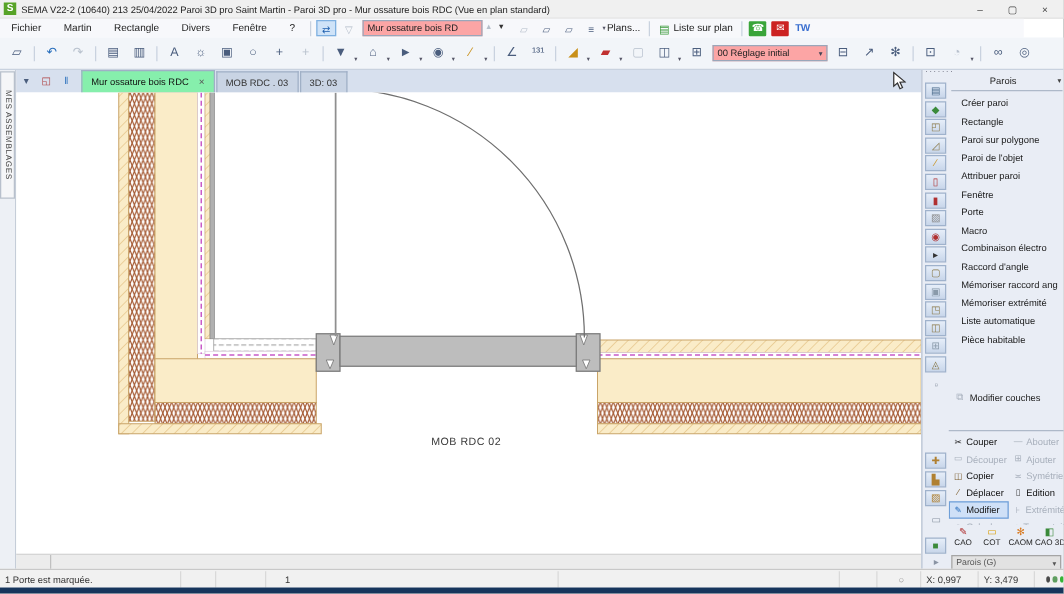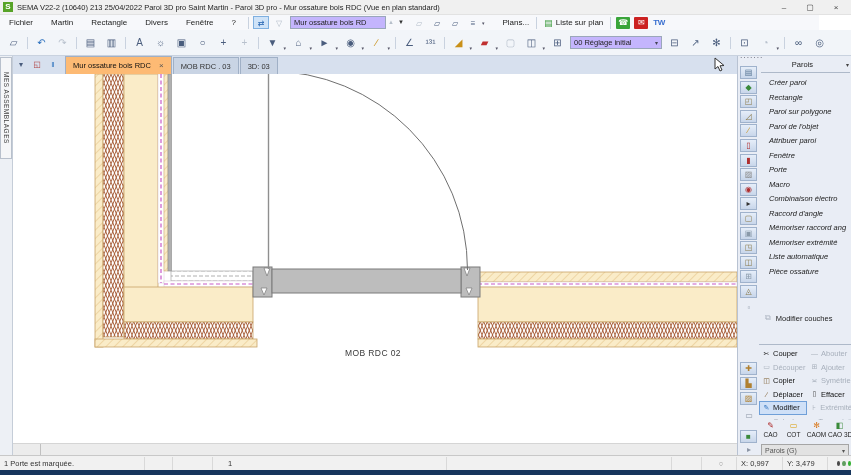--- a/index.html
+++ b/index.html
@@ -16,26 +16,26 @@
   .winbtn{width:26px;height:15px;font-size:8px;color:#444;text-align:center;line-height:15px;}
   
   .menurow{position:absolute;left:0;top:15px;width:819px;height:15px;background:#f7f8fb;
            display:flex;align-items:center;font-size:8px;color:#222;}
   .menuitem{padding:0 9px;height:15px;line-height:15px;}
   .vsep{width:1px;height:12px;background:#c9d2df;margin:0 3px;}
   .qicon{width:16px;height:13px;margin:0 1px;font-size:8px;color:#4a5d7d;text-align:center;
          line-height:13px;border:1px solid transparent;}
   .qicon.toggled{background:#cfe3f8;border-color:#7fb0e0;color:#1d5fae;}
   .qicon.dis{color:#b3bcc9;}
-  .combo{height:13px;background:#c4b5fd;border:1px solid #9aa7ba;font-size:7.5px;color:#222;
+  .combo{height:13px;background:#fca5a5;border:1px solid #9aa7ba;font-size:7.5px;color:#222;
          display:flex;align-items:center;padding:0 3px;white-space:nowrap;overflow:hidden;}
   .combo .arrow{margin-left:auto;font-size:6px;color:#445;}
   .spin{width:10px;height:13px;font-size:6px;text-align:center;line-height:13px;color:#333;}
   .spin.dis{color:#b6bfca;}
-  .plans-label{font-size:8px;color:#222;margin:0 4px 0 18px;}
+  .plans-label{font-size:8px;color:#222;margin:0 4px 0 1px;}
   .liste-btn{display:flex;align-items:center;height:14px;padding:0 4px;font-size:8px;color:#222;}
   .liste-btn .ic{color:#3f9b3f;margin-right:3px;font-size:9px;}
   .sqicon{width:14px;height:12px;margin:0 2px;font-size:8px;color:#fff;text-align:center;
           line-height:12px;border-radius:1px;}
   .tw{font-size:8px;font-weight:bold;color:#3a6fd0;letter-spacing:-0.5px;margin:14px 3px;}
   
   .toolrow{position:absolute;left:0;top:30px;width:851px;height:26px;background:#f2f5f9;
            border-bottom:1px solid #c9d2df;display:flex;align-items:center;padding-left:3px;}
   .ticon{width:19px;height:19px;font-size:10px;color:#4a5d7d;text-align:center;line-height:19px;
          position:relative;margin:0 1px;white-space:nowrap;}
@@ -43,21 +43,21 @@
   .ticon .dd{position:absolute;right:-4px;top:6px;font-size:5px;color:#556;}
   .ticon.hasdd{margin-right:6px;}
   
   .tabrow{position:absolute;left:13px;top:56px;width:724px;height:18px;background:#d7e0ee;
           display:flex;align-items:flex-end;}
   .tbtn{width:14px;height:14px;margin:0 1px 2px 1px;font-size:8px;text-align:center;
         line-height:14px;color:#4a5d7d;}
   .tab{height:17px;display:flex;align-items:center;padding:0 7px;font-size:7.5px;color:#333;
        background:#c9d4e4;border:1px solid #a0b0c6;border-bottom:none;margin-right:1px;
        white-space:nowrap;}
-  .tab.active{background:#fdba74;color:#111;height:18px;}
+  .tab.active{background:#86efac;color:#111;height:18px;}
   .tab .close{margin-left:8px;font-size:8px;color:#555;}
   
   .leftstrip{position:absolute;left:0;top:56px;width:13px;height:399px;background:#edf0f5;
              border-right:1px solid #c5cdd8;}
   .vtab{position:absolute;left:0;top:1px;width:12px;height:102px;background:#f5f6f8;
         border:1px solid #b8c0cc;display:flex;align-items:center;justify-content:center;}
   .vtab span{writing-mode:vertical-rl;font-size:6.5px;color:#444;letter-spacing:0.5px;}
   
   .canvas{position:absolute;left:13px;top:74px;width:724px;height:369px;background:#fff;overflow:hidden;}
   .hscroll{position:absolute;left:13px;top:443px;width:724px;height:12px;background:#ececec;
@@ -71,21 +71,21 @@
   .dots-handle{position:absolute;left:2px;top:-2px;font-size:7px;color:#556;letter-spacing:1px;}
   .colbtn{position:absolute;left:2px;width:17px;height:13px;background:linear-gradient(#e6eef9,#c8d6ea);
           border:1px solid #9fb2cc;font-size:8px;text-align:center;line-height:12px;}
   .colflat{position:absolute;left:4px;width:14px;height:12px;font-size:8px;color:#8a94a4;
            text-align:center;line-height:12px;}
   .pcontent{position:absolute;left:21px;top:0;width:93px;height:399px;}
   .phead{height:16px;display:flex;align-items:center;font-size:7.5px;color:#222;}
   .phead .t{flex:1;text-align:center;}
   .phead .dd{font-size:6px;color:#444;margin-right:3px;}
   .prule{height:1px;background:#aeb9c9;margin:0 2px;}
-  .plist{margin-top:3px;font-style:italic;}
+  .plist{margin-top:3px;}
   .plist div{height:14.5px;line-height:14.5px;font-size:7.5px;color:#1a1a1a;padding-left:10px;
              white-space:nowrap;}
   .modrow{position:absolute;left:0;top:255px;width:93px;height:14px;display:flex;align-items:center;
           font-size:7.5px;color:#222;}
   .modrow .ic{color:#aab2bf;margin:0 5px 0 6px;font-size:8px;}
   .actions{position:absolute;left:0;top:288px;width:93px;height:76px;overflow:hidden;
            border-top:1px solid #aeb9c9;padding-top:2px;
            display:grid;grid-template-columns:48px 45px;grid-auto-rows:13.5px;}
   .act{display:flex;align-items:center;font-size:7.5px;color:#111;white-space:nowrap;padding-left:3px;}
   .act .aic{width:9px;font-size:7px;margin-right:2px;text-align:center;}
@@ -340,21 +340,21 @@
           <div>Paroi de l'objet</div>
           <div>Attribuer paroi</div>
           <div>Fenêtre</div>
           <div>Porte</div>
           <div>Macro</div>
           <div>Combinaison électro</div>
           <div>Raccord d'angle</div>
           <div>Mémoriser raccord ang</div>
           <div>Mémoriser extrémité</div>
           <div>Liste automatique</div>
-          <div>Pièce ossature</div>
+          <div>Pièce habitable</div>
         </div>
       <div class="modrow">
         <span class="ic">⧉</span>
         <span>Modifier couches</span>
       </div>
       <div class="actions" id="actions">
           <div class="act">
             <span class="aic" style="color: rgb(34, 34, 34);">✂</span>
             <span>Couper</span>
           </div>
@@ -377,21 +377,21 @@
           <div class="act dis">
             <span class="aic" style="color: rgb(168, 176, 188);">≍</span>
             <span>Symétrie</span>
           </div>
           <div class="act">
             <span class="aic" style="color: rgb(122, 90, 42);">∕</span>
             <span>Déplacer</span>
           </div>
           <div class="act">
             <span class="aic" style="color: rgb(68, 68, 68);">▯</span>
-            <span>Effacer</span>
+            <span>Edition</span>
           </div>
           <div class="act sel">
             <span class="aic" style="color: rgb(42, 111, 189);">✎</span>
             <span>Modifier</span>
           </div>
           <div class="act dis">
             <span class="aic" style="color: rgb(168, 176, 188);">⊦</span>
             <span>Extrémité</span>
           </div>
           <div class="act dis">

